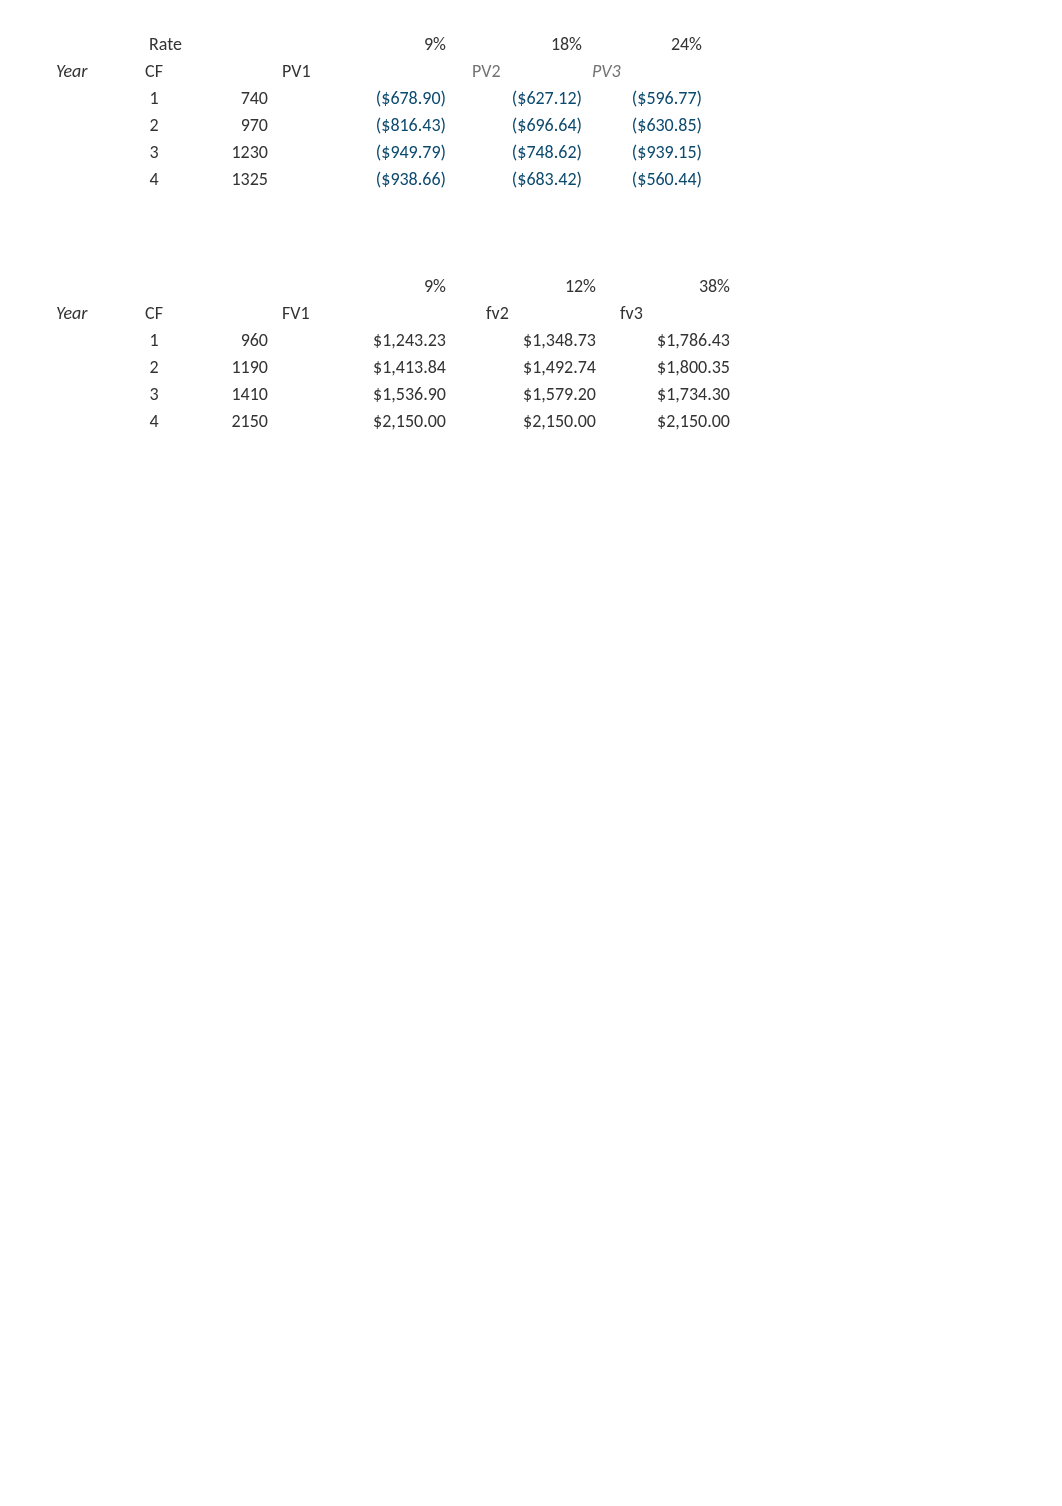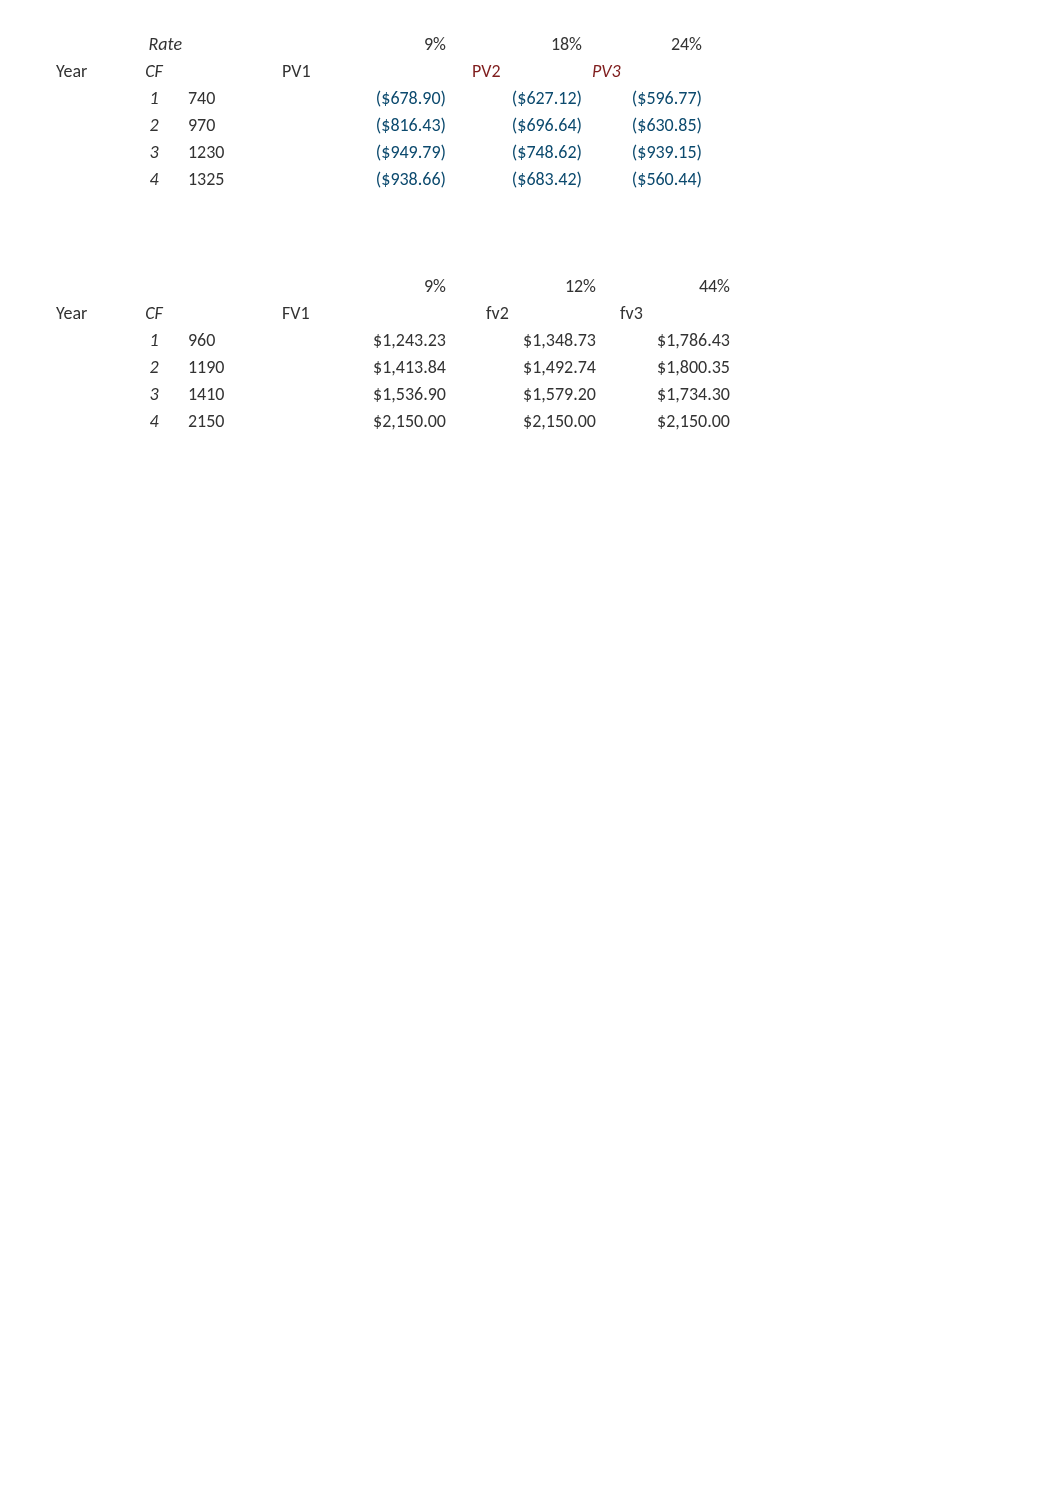--- a/index.html
+++ b/index.html
@@ -15,29 +15,29 @@
     table {
       border-collapse: collapse;
       table-layout: fixed;
     }
     td {
       padding: 0;
       height: 27px;
       vertical-align: middle;
       white-space: nowrap;
     }
-    .col-year  { width: 64px;  text-align: left;  }
-    .col-yearv { width: 62px;  text-align: center; font-style: italic; }
-    .col-cf    { width: 80px;  text-align: left; padding-right: 8px;}
+    .col-year  { width: 64px;  text-align: left; font-style: italic;  }
+    .col-yearv { width: 62px;  text-align: center; }
+    .col-cf    { width: 80px;  text-align: right; padding-right: 8px;}
     .col-pvh   { width: 60px;  text-align: left; padding-left: 6px;}
     .col-v2    { width: 110px; text-align: right; }
     .col-v3    { width: 110px; text-align: right; }
     .col-ratew { width: 170px; text-align: right; }
     .red  { color: #0c4a6e; }
-    .blue { color: #7f1d1d; }
+    .blue { color: #737373; }
     .spacer { height: 80px; }
     .rate-row .col-yearv { text-align:right; padding-right:6px; }
     .pvlabel-left { text-align:left; padding-left:0; }
   </style>
 </head>
 <body>
 
 <table>
   <tbody>
       <tr class="rate-row">
@@ -94,21 +94,21 @@
 <div class="spacer"></div>
 
 <table>
   <tbody>
       <tr class="rate-row">
     <td class="col-year"></td>
     <td class="col-yearv"></td>
     <td class="col-cf"></td>
     <td class="col-ratew">9%</td>
     <td class="col-v2">12%</td>
-    <td class="col-v3">44%</td>
+    <td class="col-v3">38%</td>
   </tr>
   <tr>
     <td class="col-year">Year</td>
     <td class="col-yearv">CF</td>
     <td class="col-cf"></td>
     <td class="col-pvh">FV1</td>
     <td class="col-v2" style="text-align:left;padding-left:40px;margin-top:28px;">fv2</td>
     <td class="col-v3" style="text-align:left;padding-left:24px;">fv3</td>
   </tr>
   <tr>

